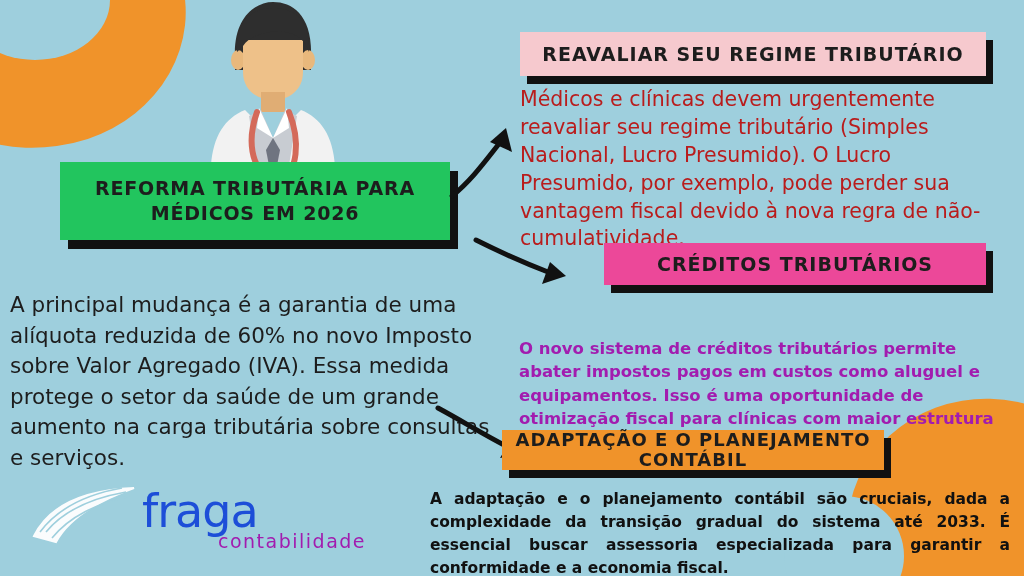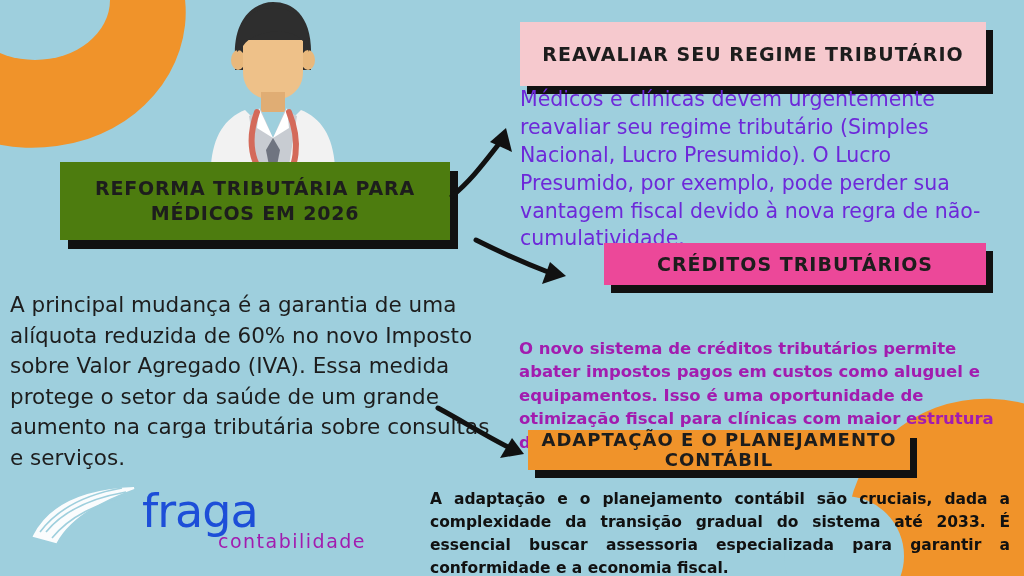--- a/index.html
+++ b/index.html
@@ -85,21 +85,21 @@
     width: 100%;
     height: 100%;
     background: #111;
   }
   .title-card .face {
     position: absolute;
     left: 0;
     top: 0;
     width: 100%;
     height: 100%;
-    background: #4d7c0f;
+    background: #22c55e;
     display: flex;
     align-items: center;
     justify-content: center;
     text-align: center;
     padding: 0 22px;
     box-sizing: border-box;
   }
   .title-card .face span {
     font-family: "DejaVu Sans", sans-serif;
     font-weight: bold;
@@ -150,37 +150,37 @@
     font-family: "DejaVu Sans", sans-serif;
     font-weight: bold;
     font-size: 19px;
     letter-spacing: 1px;
     color: #1d1d1d;
     text-transform: uppercase;
     text-align: center;
     line-height: 1.1;
   }
 
-  #head-1 { left: 520px; top: 22px; width: 466px; height: 64px; }
+  #head-1 { left: 520px; top: 32px; width: 466px; height: 44px; }
   #head-1 .face { background: #f6c9ce; }
   #head-2 { left: 604px; top: 243px; width: 382px; height: 42px; }
   #head-2 .face { background: #ec4899; }
-  #head-3 { left: 528px; top: 430px; width: 382px; height: 40px; }
+  #head-3 { left: 502px; top: 430px; width: 382px; height: 40px; }
   #head-3 .face { background: #f0932a; }
   #head-3 .face span { font-size: 18px; }
 
   .body-1 {
     position: absolute;
     left: 520px;
     top: 86px;
     width: 478px;
     font-family: "DejaVu Sans", sans-serif;
     font-size: 20.5px;
     line-height: 1.36;
-    color: #6d28d9;
+    color: #b91c1c;
   }
   .body-2 {
     position: absolute;
     left: 519px;
     top: 305px;
     width: 498px;
     font-family: "DejaVu Sans", sans-serif;
     font-weight: bold;
     font-size: 16.5px;
     line-height: 1.42;

